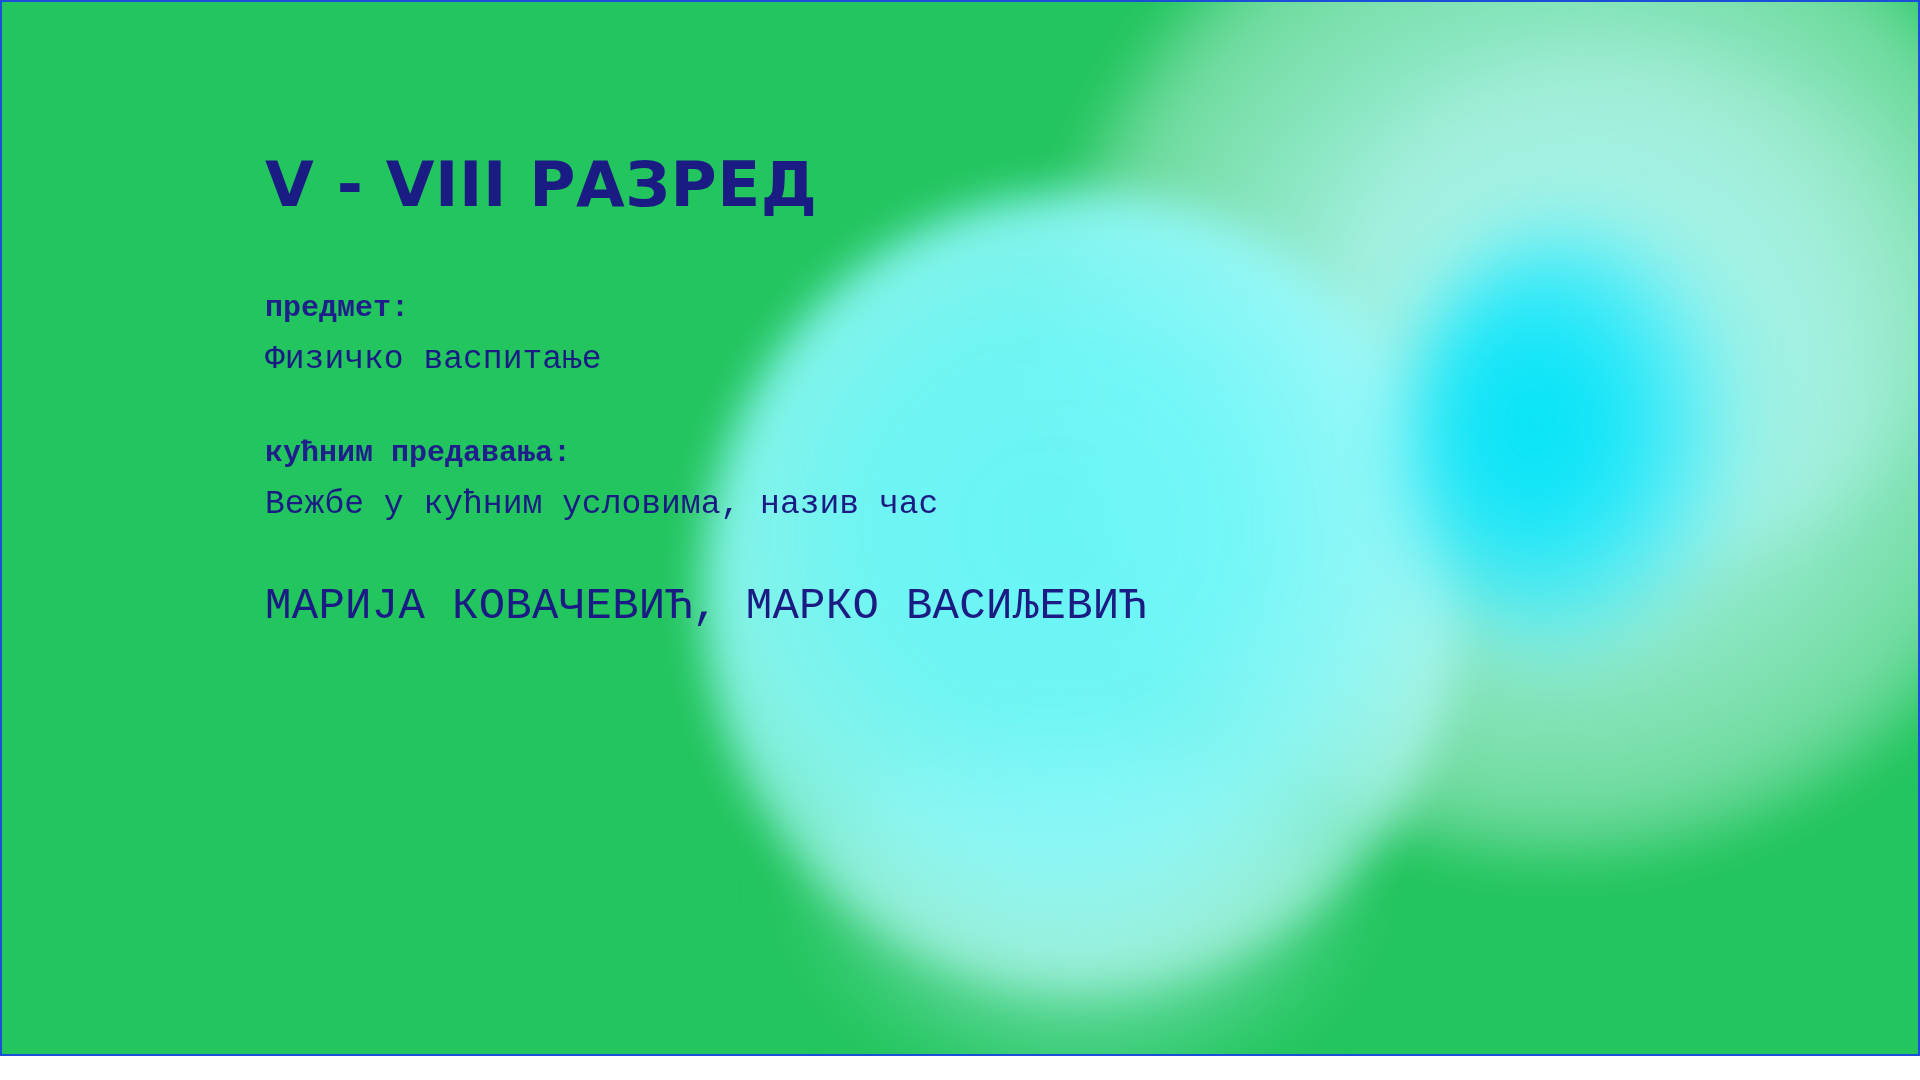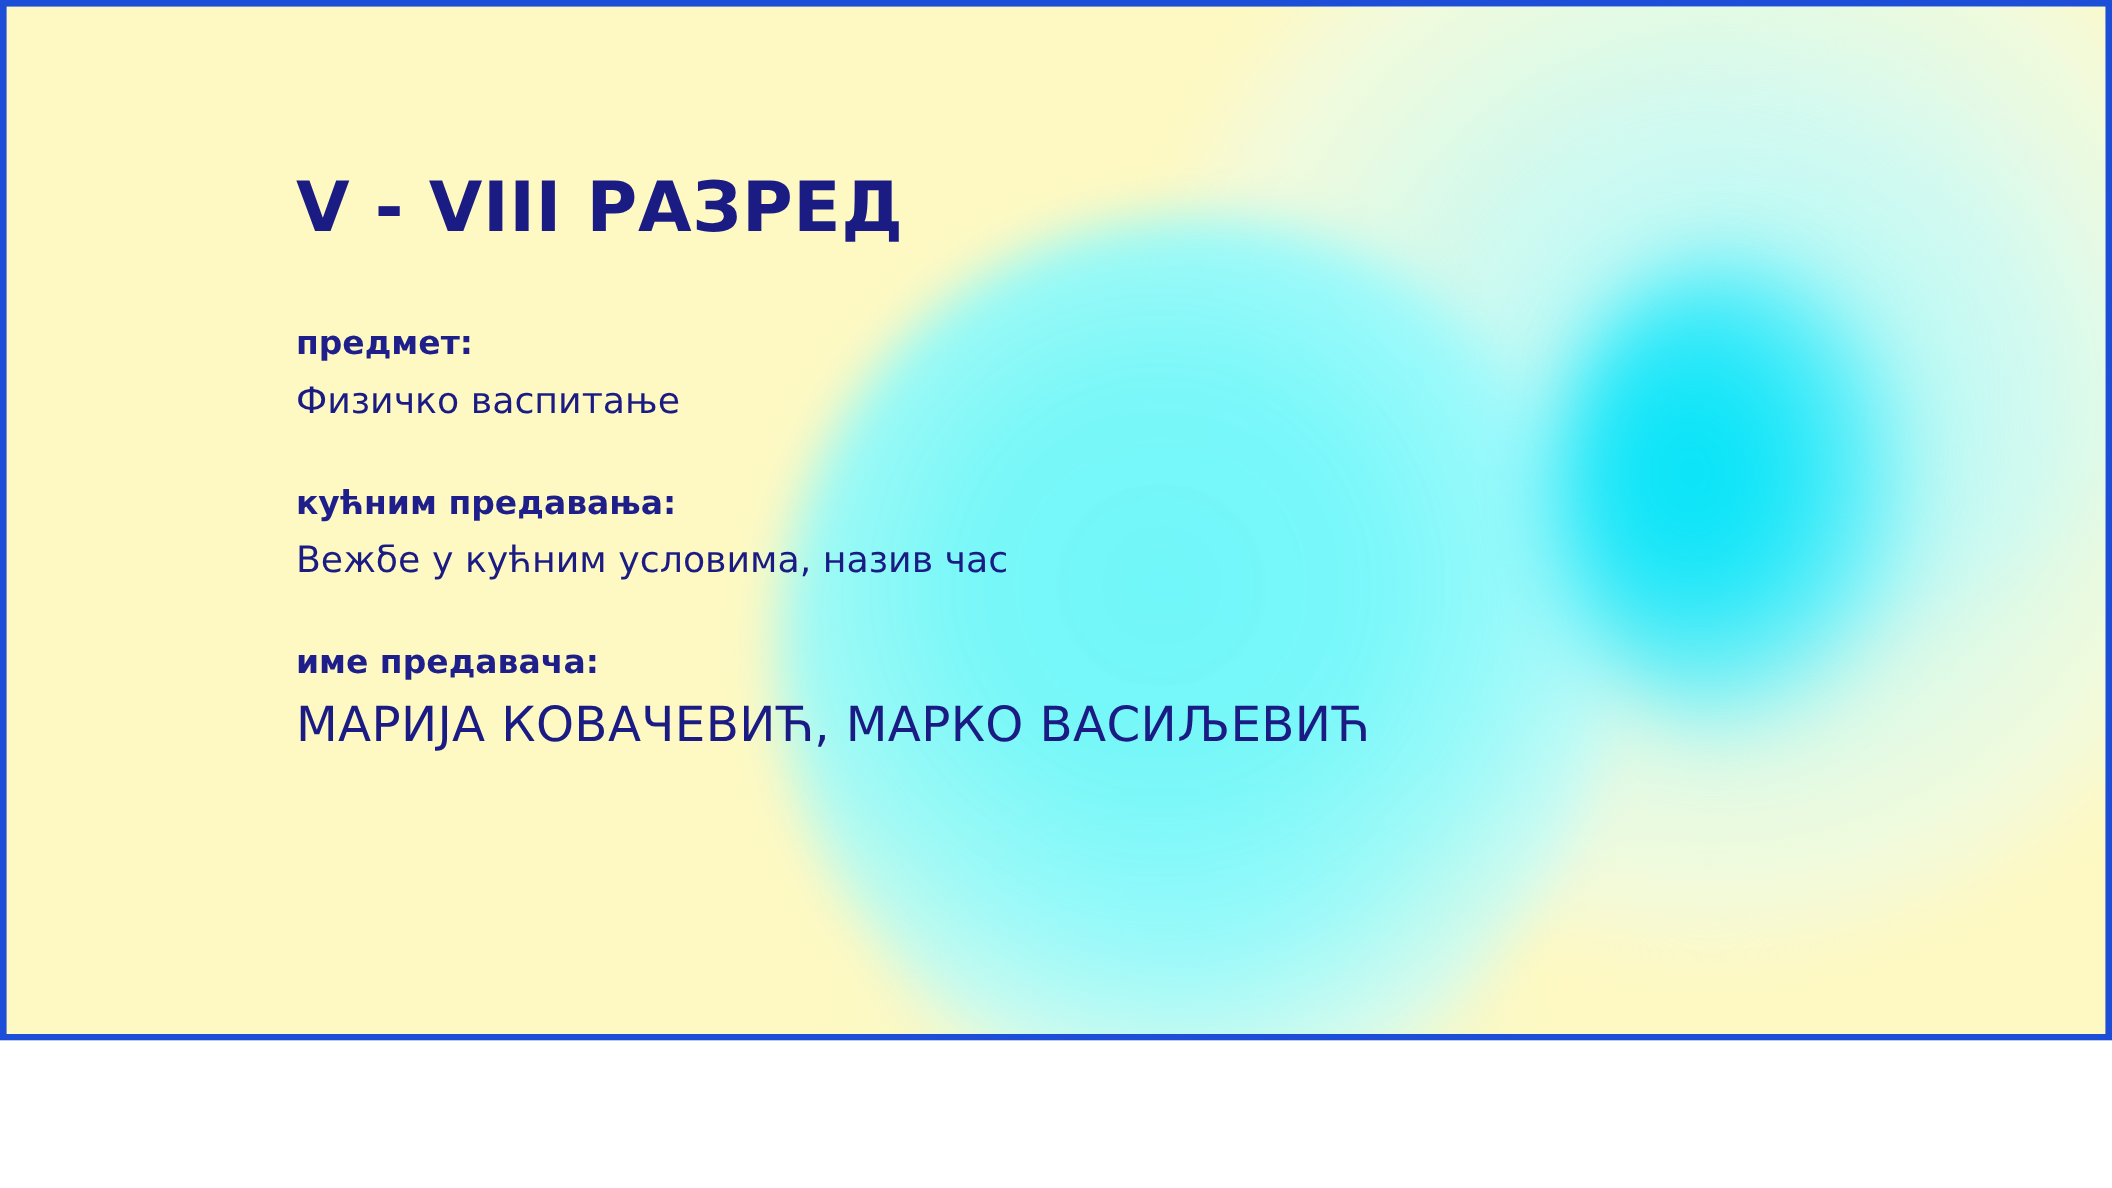--- a/index.html
+++ b/index.html
@@ -9,25 +9,25 @@
     background: #ffffff;
   }
 
   body {
     font-family: "DejaVu Sans", sans-serif;
   }
 
   .slide {
     position: relative;
     width: 1920px;
-    height: 946px;
+    height: 1056px;
     overflow: hidden;
-    background: #fef9c3;
+    background: #22c55e;
     box-sizing: border-box;
-    border: 6px solid #1d4ed8;
+    border: 2px solid #1d4ed8;
   }
 
   
   .blob-layer {
     position: absolute;
     inset: 0;
     overflow: hidden;
     pointer-events: none;
   }
 
@@ -121,20 +121,21 @@
     font-weight: 700;
     color: #1b1b84;
     letter-spacing: 0.5px;
     line-height: 1.05;
     margin: 0 0 72px 0;
     white-space: nowrap;
   }
 
   .field {
     margin: 0 0 56px 0;
+    font-family: Liberation Mono, monospace;
   }
 
   .field:last-child {
     margin-bottom: 0;
   }
 
   .field-label {
     font-size: 30px;
     font-weight: 700;
     color: #1f1f8c;
@@ -178,18 +179,17 @@
       <div class="field-label">предмет:</div>
       <div class="field-value">Физичко васпитање</div>
     </div>
 
     <div class="field">
       <div class="field-label">кућним предавања:</div>
       <div class="field-value">Вежбе у кућним условима, назив час</div>
     </div>
 
     <div class="field">
-      <div class="field-label">име предавача:</div>
       <div class="field-value uppercase-name">МАРИЈА КОВАЧЕВИЋ, МАРКО ВАСИЉЕВИЋ</div>
     </div>
 
   </div>
 </div>
 
 </body></html>

